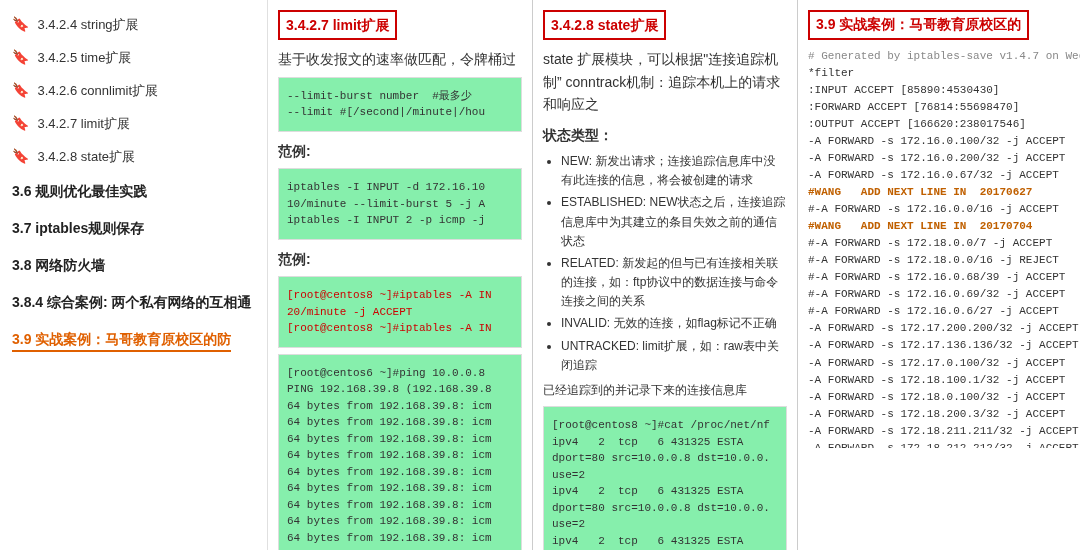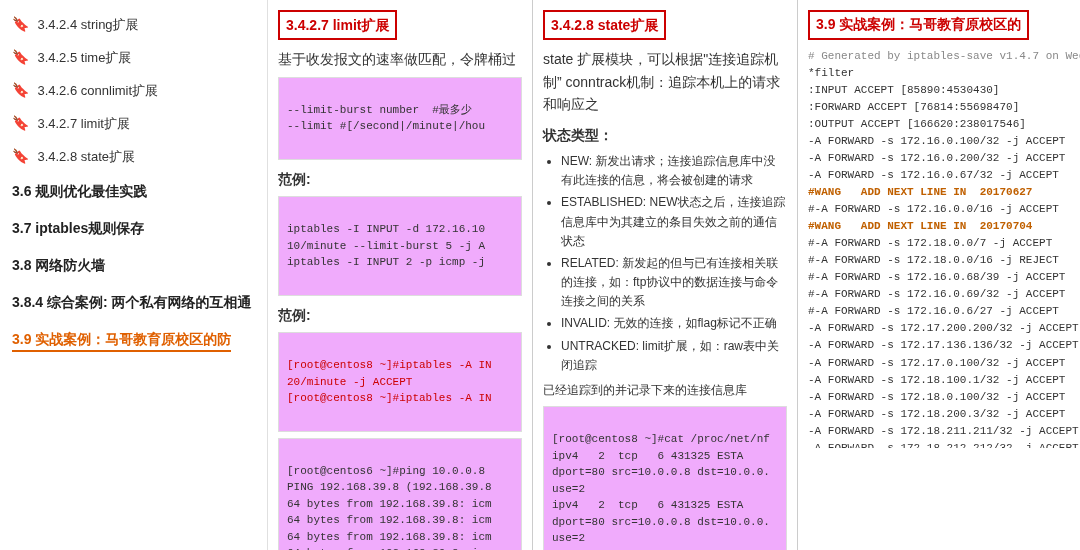--- a/index.html
+++ b/index.html
@@ -78,23 +78,23 @@
       border: 2px solid #c00;
       display: inline-block;
       padding: 2px 6px;
       margin-bottom: 8px;
     }
     .content-panel p {
       margin-bottom: 6px;
       font-size: 14px;
     }
     .code-block {
-      background: #f0abfc;
+      background: #86efac;
       border: 1px solid #ddd;
-      padding: 24px 8px;
+      padding: 10px 8px;
       font-family: "Courier New", monospace;
       font-size: 11px;
       margin: 6px 0;
       white-space: pre;
       overflow-x: hidden;
       line-height: 1.5;
     }
     .section-label {
       font-weight: bold;
       margin-top: 8px;

